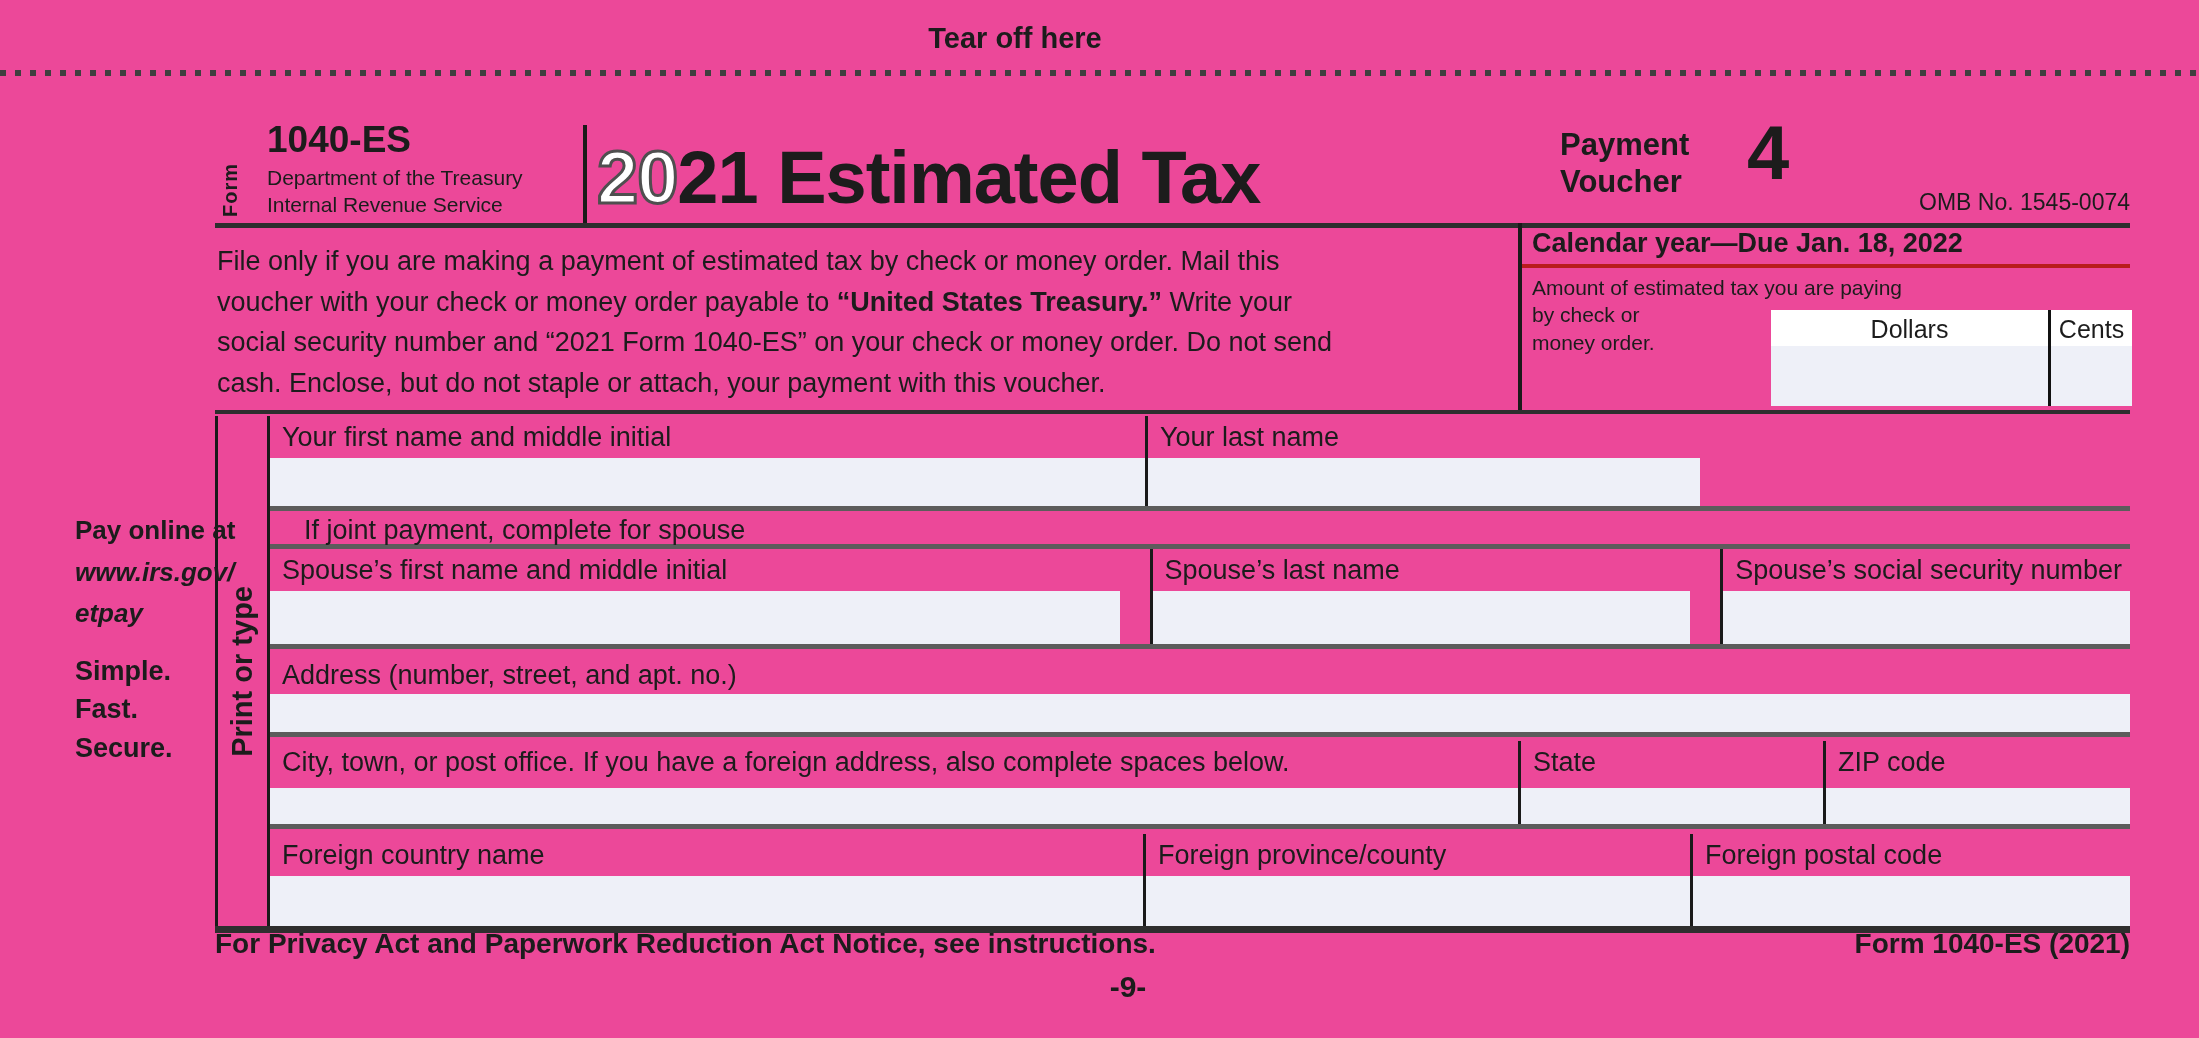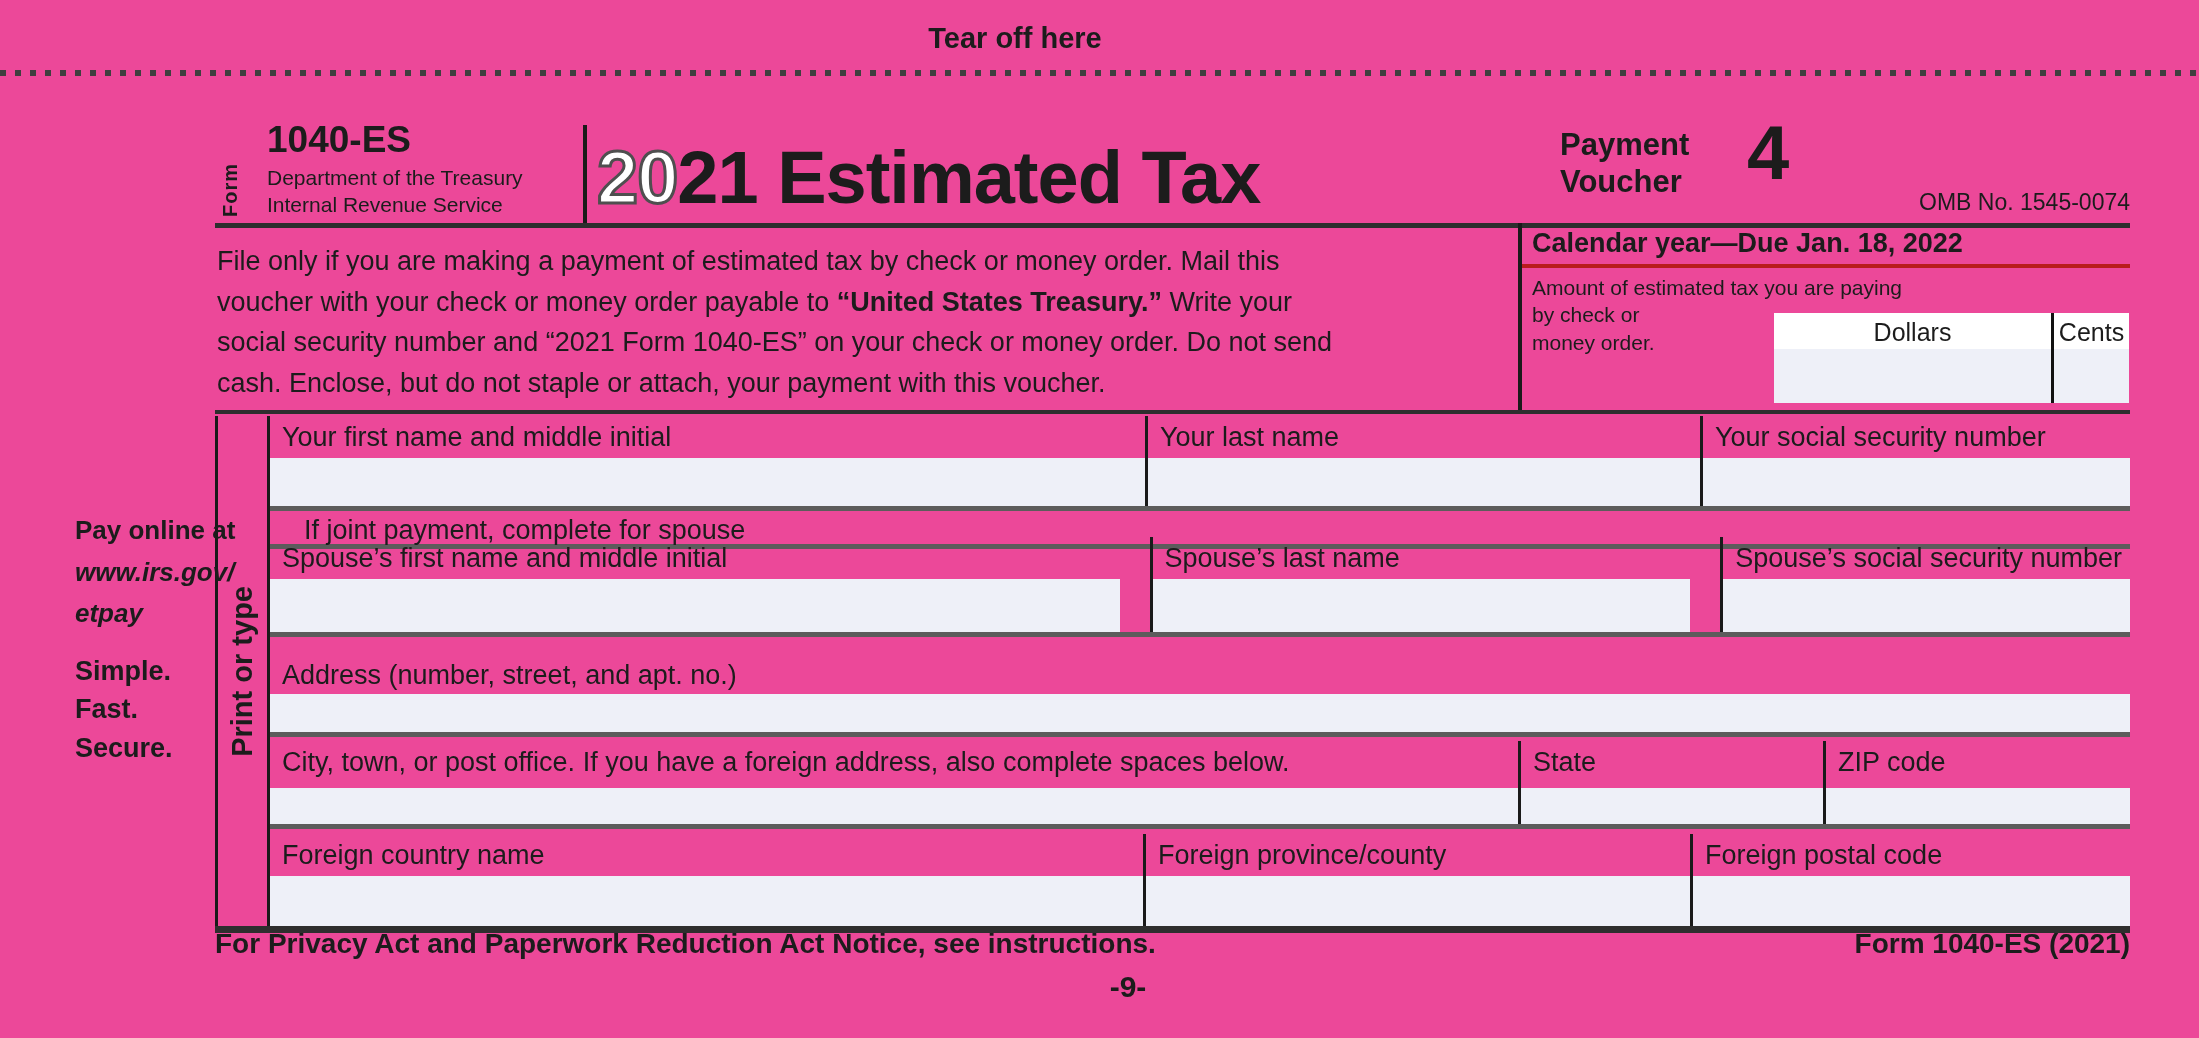--- a/index.html
+++ b/index.html
@@ -28,38 +28,38 @@
   .omb{right:0;top:64px;font-size:23px;}
   .hdr-rule{left:0;top:98px;width:1915px;height:5px;background:#2e2e2e;}
 
   
   .instructions{left:2px;top:116px;width:1300px;font-size:27px;line-height:1.5;}
 
   
   .amount-panel{left:1303px;top:98px;width:608px;height:187px;border-left:4px solid #1a1a1a;}
   .calendar{height:36px;border-bottom:4px solid #b91c1c;font-weight:bold;font-size:27px;padding:5px 0 0 10px;}
   .amount-lines{padding:6px 0 0 10px;font-size:21px;line-height:1.3;}
-  .dollars-box{left:247px;top:85px;width:365px;height:100px;border:5px solid #ec4899;display:flex;
+  .dollars-box{left:247px;top:85px;width:365px;height:100px;border:2px solid #ec4899;display:flex;
                box-sizing:border-box;background:#fff;}
   .dc{display:flex;flex-direction:column;}
   .dc-dollars{width:277px;border-right:3px solid #111;}
   .dc-cents{flex:1;}
   .dc-label{height:36px;text-align:center;font-size:25px;padding-top:5px;box-sizing:border-box;}
   .dc-fill{flex:1;background:#eef0f8;}
 
   
   .ftable{left:0;top:285px;width:1915px;height:512px;border-top:4px solid #2e2e2e;
           border-bottom:7px solid #2e2e2e;}
   .rail{left:0;top:2px;width:49px;height:510px;border-left:3px solid #1a1a1a;border-right:3px solid #1a1a1a;
         display:flex;align-items:center;justify-content:center;}
   .rail-text{writing-mode:vertical-rl;transform:rotate(180deg);font-weight:bold;font-size:29px;white-space:nowrap;}
   .trow{left:55px;width:1860px;border-bottom:5px solid #5c5c5c;display:flex;box-sizing:content-box;}
   .row1{top:2px;height:90px;}
   .row2{top:97px;height:33px;}
-  .row3{top:123px;height:95px;gap:30px;}
+  .row3{top:135px;height:95px;gap:30px;}
   .row4{top:240px;height:78px;}
   .row5{top:327px;height:83px;}
   .row6{top:420px;height:92px;border-bottom:none;}
   .cell{display:flex;flex-direction:column;box-sizing:border-box;}
   .cell + .cell{border-left:3px solid #1a1a1a;}
   .flabel{height:42px;font-size:27px;padding:6px 8px 0 12px;box-sizing:border-box;white-space:nowrap;overflow:hidden;}
   .row4 .flabel{height:40px;}
   .row5 .flabel{height:47px;}
   .ffill{flex:1;background:#eef0f8;}
   .joint-label{font-size:27px;padding:4px 0 0 34px;font-weight:normal;}
@@ -131,24 +131,20 @@
 
       <div class="abs trow row1">
         <div class="cell" style="width:875px">
           <div class="flabel">Your first name and middle initial</div>
           <div class="ffill"></div>
         </div>
         <div class="cell" style="width:555px">
           <div class="flabel">Your last name</div>
           <div class="ffill"></div>
         </div>
-        <div class="cell" style="width:430px">
-          <div class="flabel">Your social security number</div>
-          <div class="ffill"></div>
-        </div>
       </div>
 
       <div class="abs trow row2">
         <div class="cell" style="width:1860px">
           <div class="joint-label">If joint payment, complete for spouse</div>
         </div>
       </div>
 
       <div class="abs trow row3">
         <div class="cell" style="width:880px">

